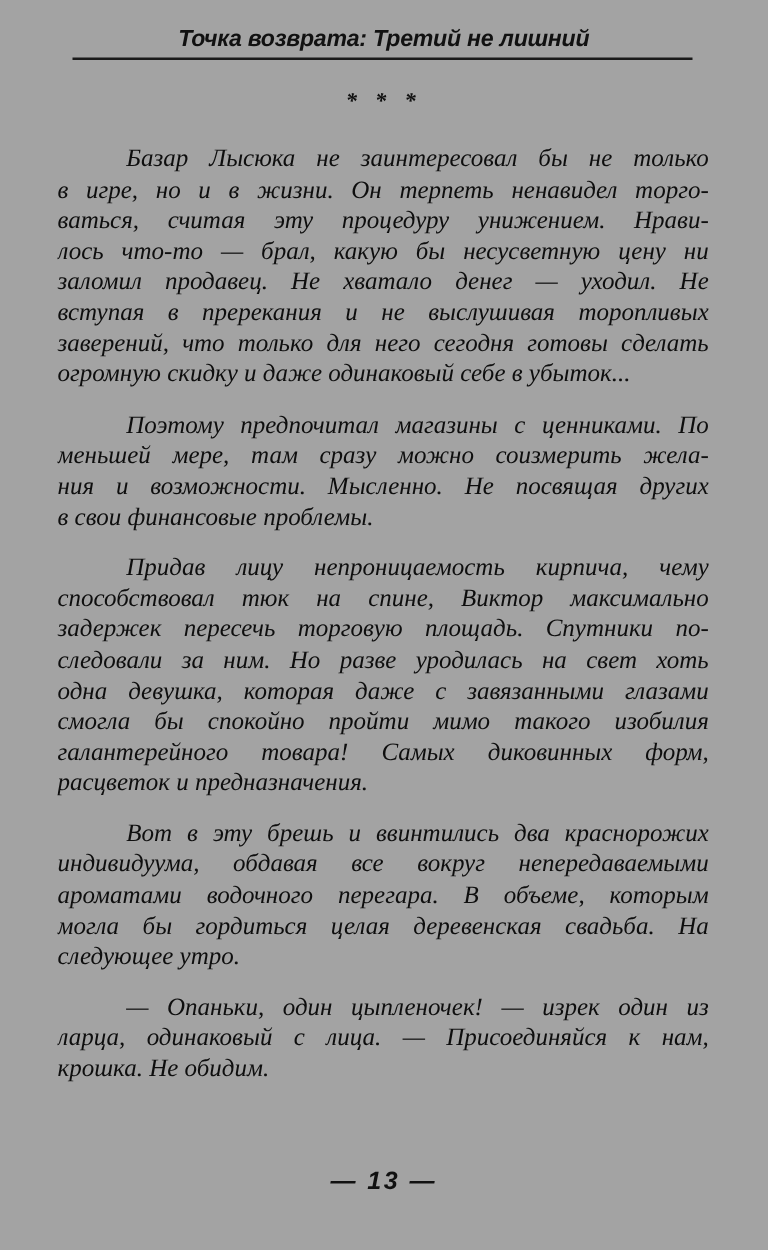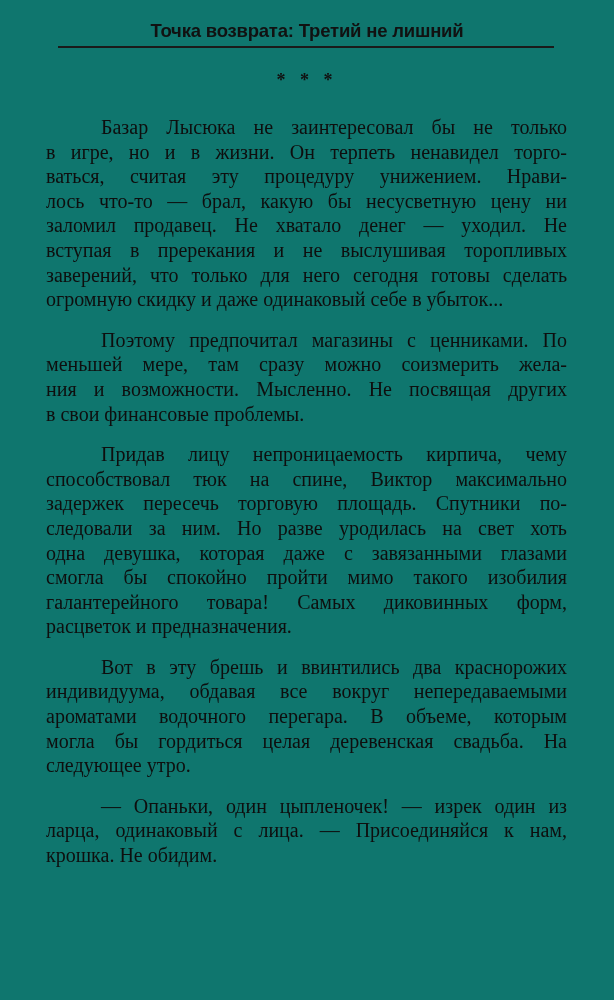--- a/index.html
+++ b/index.html
@@ -5,23 +5,24 @@
   html, body {
     margin: 0;
     padding: 0;
     background: #e8e8e8;
   }
   .page {
     position: relative;
     width: 614px;
     height: 1000px;
     margin: 0 auto;
-    background: #0f766e;
+    background: #a3a3a3;
     overflow: hidden;
     color: #0e0e0e;
+    font-style: italic;
   }
   .running-header {
     position: absolute;
     top: 20px;
     left: 59px;
     width: 496px;
     text-align: center;
     font-family: "Liberation Sans", sans-serif;
     font-weight: 700;
     font-size: 18.5px;
@@ -121,13 +122,14 @@
         <div class="line">ароматами водочного перегара. В объеме, которым</div>
         <div class="line">могла бы гордиться целая деревенская свадьба. На</div>
         <div class="line last">следующее утро.</div>
       </div>
       <div class="paragraph">
         <div class="line first">— Опаньки, один цыпленочек! — изрек один из</div>
         <div class="line">ларца, одинаковый с лица. — Присоединяйся к нам,</div>
         <div class="line last">крошка. Не обидим.</div>
       </div>
     </div>
+  <div class="page-footer">— 13 —</div>
 </div>
 
 </body></html>

